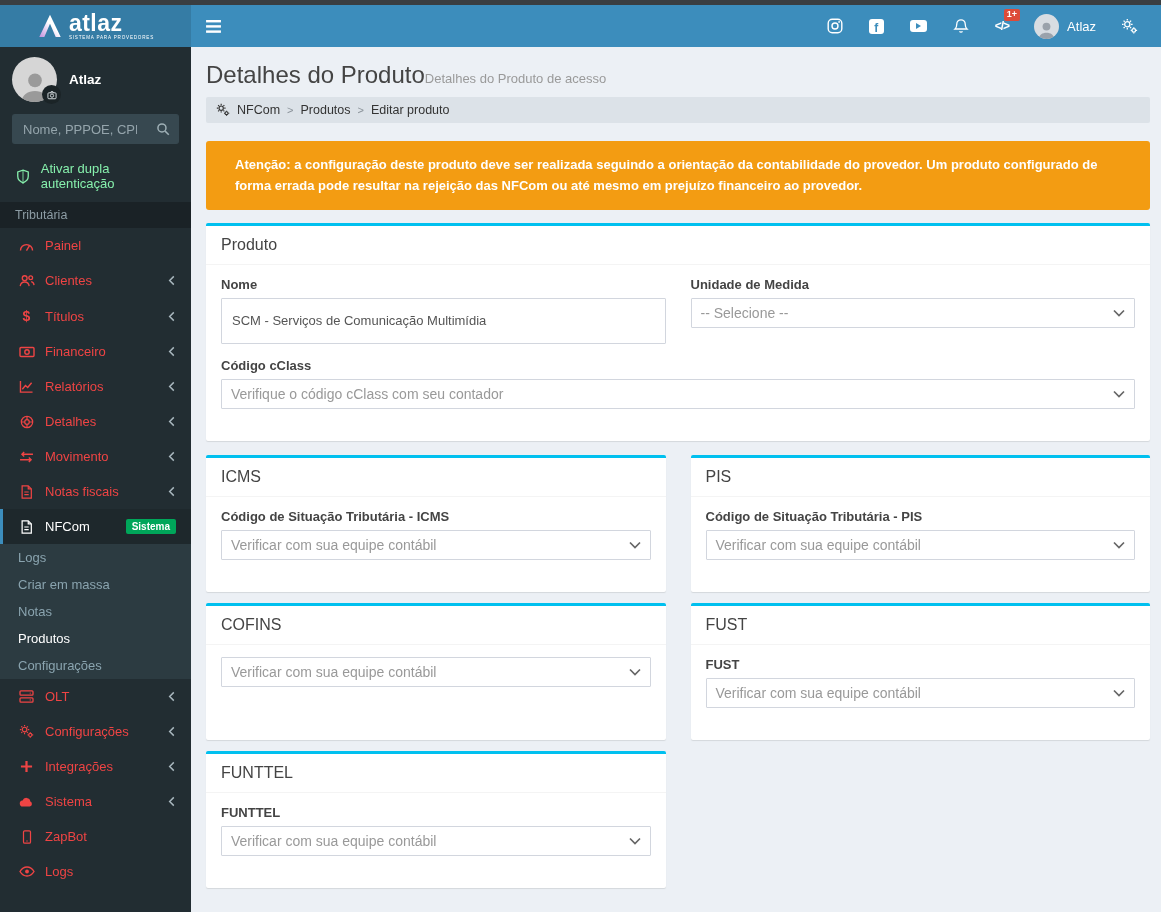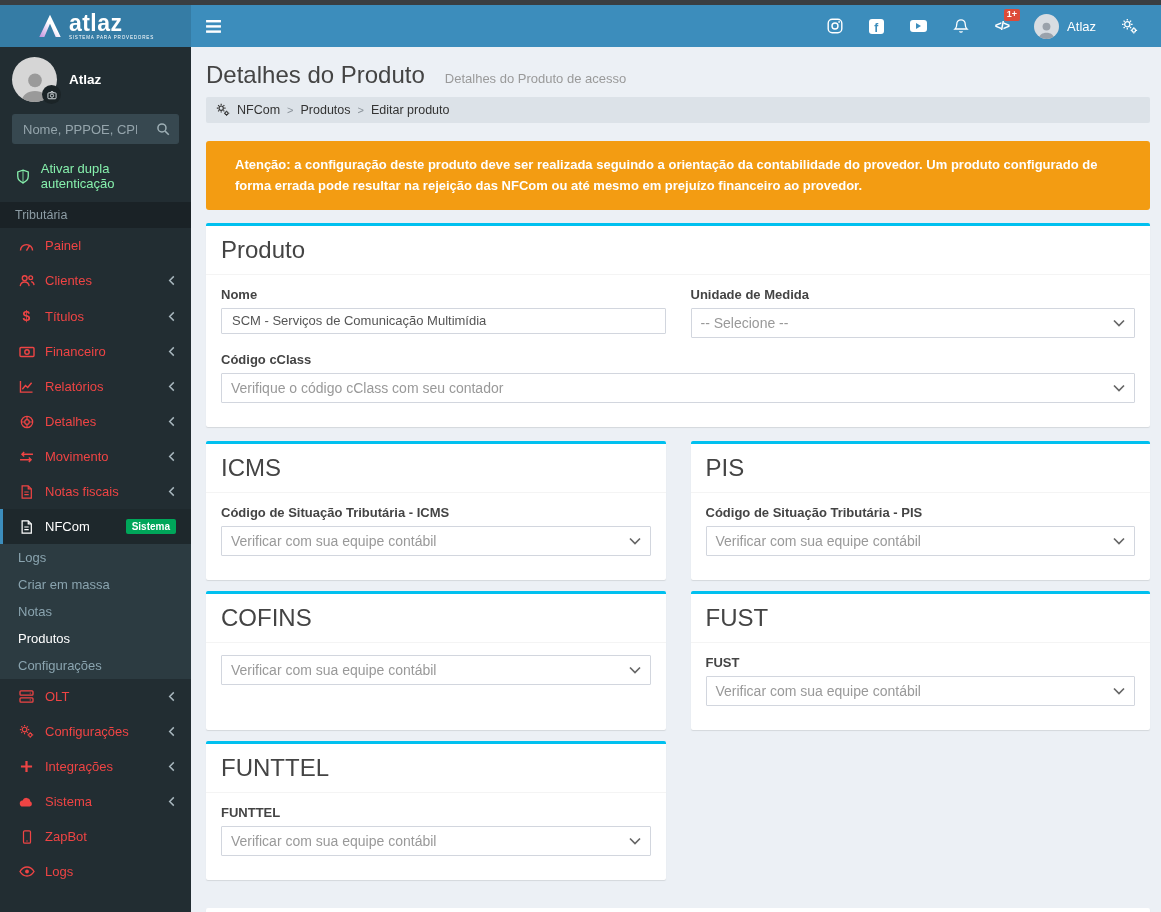--- a/index.html
+++ b/index.html
@@ -112,48 +112,48 @@
   .submenu { list-style:none; background:#2c3b41; }
   .submenu-link {
     display:block; padding:6px 15px 6px 18px; color:#8aa4af; font-size:13px; cursor:pointer;
   }
   .submenu-item.active .submenu-link { color:#fff; }
 
   
   .content-wrapper {
     margin-left:191px; min-height:827px; padding:8px 11px 0 15px;
   }
-  .page-header { padding:6px 0 8px 0; display:flex; align-items:baseline; gap:20px; }
+  .page-header { padding:6px 0 8px 0; display:flex; align-items:baseline; gap:0; }
   .page-title { font-size:24px; font-weight:400; color:#444; }
   .page-subtitle { font-size:13px; color:#9a9a9a; }
   .breadcrumb {
     background:#dce2e8; border-radius:2px; padding:6px 10px; display:flex; align-items:center; gap:7px;
     font-size:12.5px; color:#333; margin-bottom:18px;
   }
   .breadcrumb .crumb { cursor:pointer; }
   .breadcrumb .sep { color:#8a9299; font-size:11px; }
 
   .warning-banner {
     background:#f39c12; color:#fff; border-radius:3px; padding:13px 29px;
     font-weight:600; font-size:13px; line-height:1.65; margin-bottom:13px;
   }
 
   .box {
     background:#fff; border-top:3px solid #00c0ef; border-radius:2px;
     box-shadow:0 1px 1px rgba(0,0,0,.1); margin-bottom:14px;
   }
   .box-header { padding:10px 15px; border-bottom:1px solid #f4f4f4; }
-  .box-title { font-size:24px; font-weight:400; color:#444; }
-  .box-body { padding:12px 15px 24px 15px; }
+  .box-title { font-size:16px; font-weight:400; color:#444; }
+  .box-body { padding:12px 15px 32px 15px; }
   .form-row-2 { display:grid; grid-template-columns:1fr 1fr; gap:25px; margin-bottom:14px; }
   .form-group label {
     display:block; font-weight:bold; font-size:13px; color:#444; margin-bottom:6px;
   }
   .text-input {
-    width:100%; height:26px; border:1px solid #d2d6de; border-radius:1px; padding:0 10px;
+    width:100%; height:46px; border:1px solid #d2d6de; border-radius:1px; padding:0 10px;
     font-size:13px; color:#555; font-family:"Liberation Sans",sans-serif; outline:none; background:#fff;
   }
   .select {
     width:100%; height:30px; border:1px solid #d2d6de; border-radius:1px; background:#fff;
     display:flex; align-items:center; justify-content:space-between; padding:0 9px; cursor:pointer;
   }
   .select .select-text { color:#999; font-size:14px; }
   .select .chev-down { color:#666; }
 
   .two-col { display:grid; grid-template-columns:1fr 1fr; gap:25px; }

